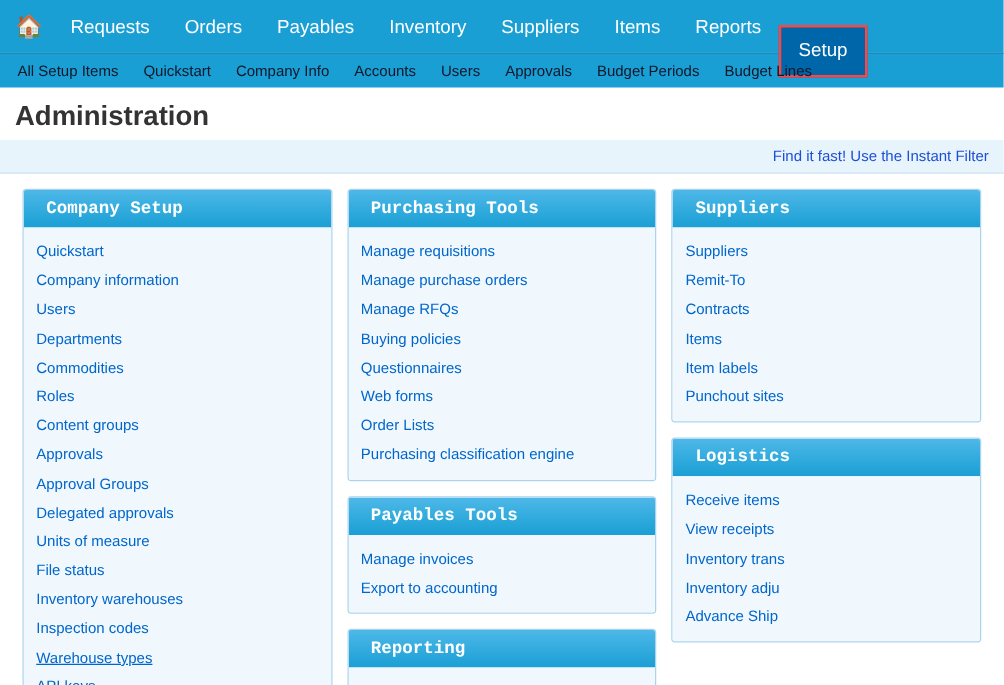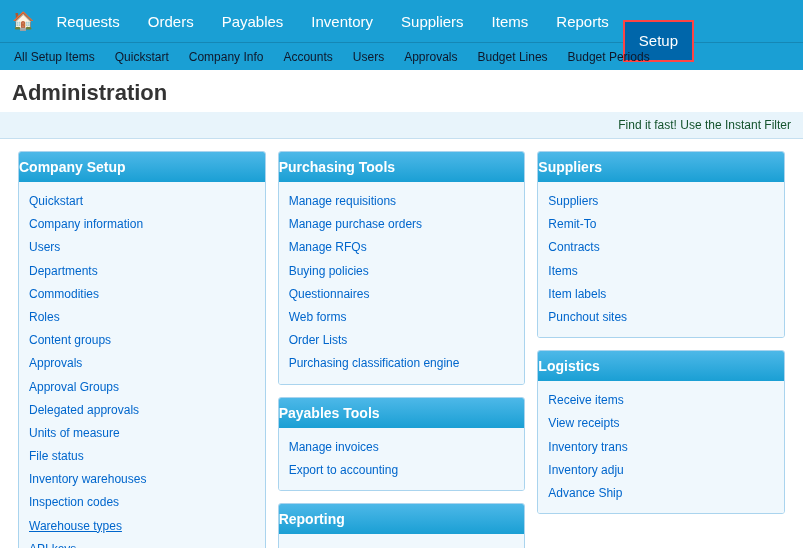--- a/index.html
+++ b/index.html
@@ -63,21 +63,21 @@
       color: #333;
       padding: 10px 12px 6px;
     }
 
     
     .filter-bar {
       background: #e8f4fb;
       padding: 6px 12px;
       text-align: right;
       font-size: 12px;
-      color: #14532d;
+      color: #1d4ed8;
       border-bottom: 1px solid #c5dff0;
     }
 
     
     .main-content {
       display: flex;
       gap: 0;
       padding: 12px;
       background: #fff;
     }
@@ -93,21 +93,22 @@
       margin-bottom: 12px;
       border: 1px solid #aad4ee;
       border-radius: 3px;
       overflow: hidden;
     }
     .section-header {
       background: linear-gradient(to bottom, #4db8e8, #1a9fd4);
       color: white;
       font-weight: bold;
       font-size: 14px;
-      padding: 7px 0;
+      padding: 7px 18px;
+      font-family: Liberation Mono, monospace;
     }
     .section-body {
       padding: 8px 10px;
       background: #f0f8fd;
     }
     .section-body a {
       display: block;
       color: #0066cc;
       text-decoration: none;
       padding: 2px 0;
@@ -131,22 +132,22 @@
   <a href="#" class="active">Setup</a>
 </nav>
 
 <nav class="sub-nav">
   <a href="#">All Setup Items</a>
   <a href="#">Quickstart</a>
   <a href="#">Company Info</a>
   <a href="#">Accounts</a>
   <a href="#">Users</a>
   <a href="#">Approvals</a>
+  <a href="#">Budget Periods</a>
   <a href="#">Budget Lines</a>
-  <a href="#">Budget Periods</a>
 </nav>
 
 <h1 class="page-title">Administration</h1>
 
 <div class="filter-bar">
   <span>Find it fast! Use the Instant Filter</span>
 </div>
 
 <div class="main-content">
 

